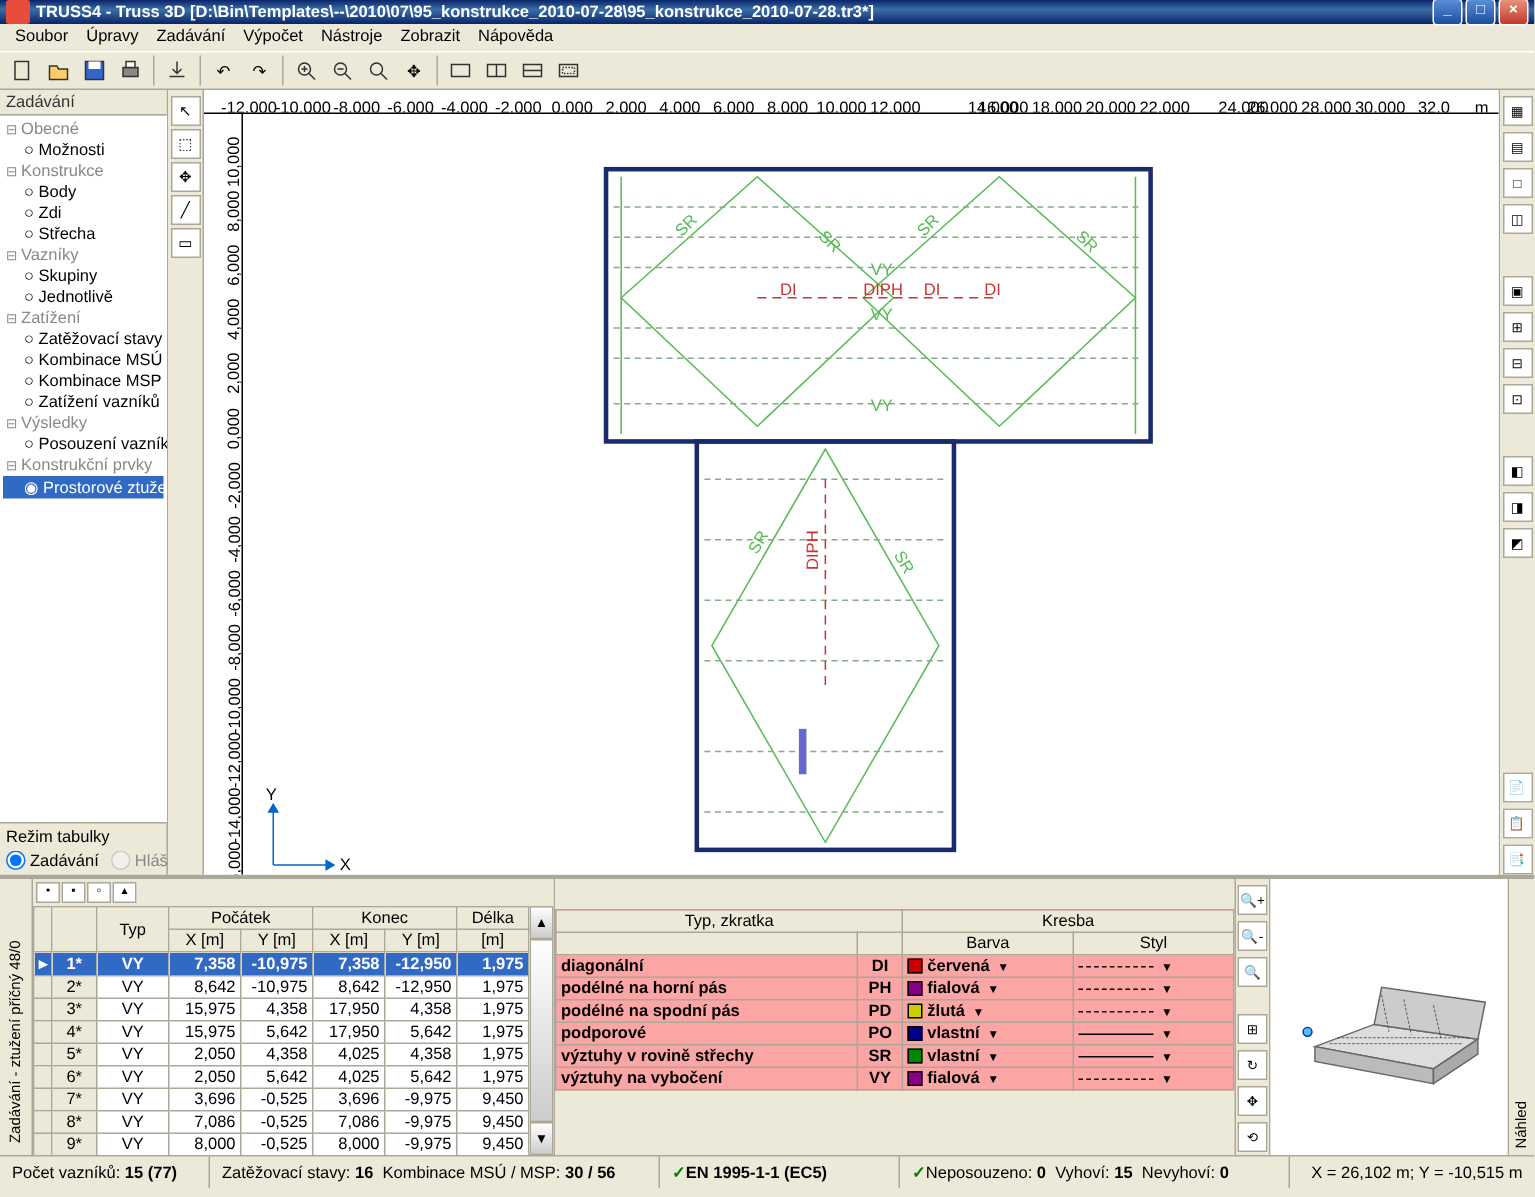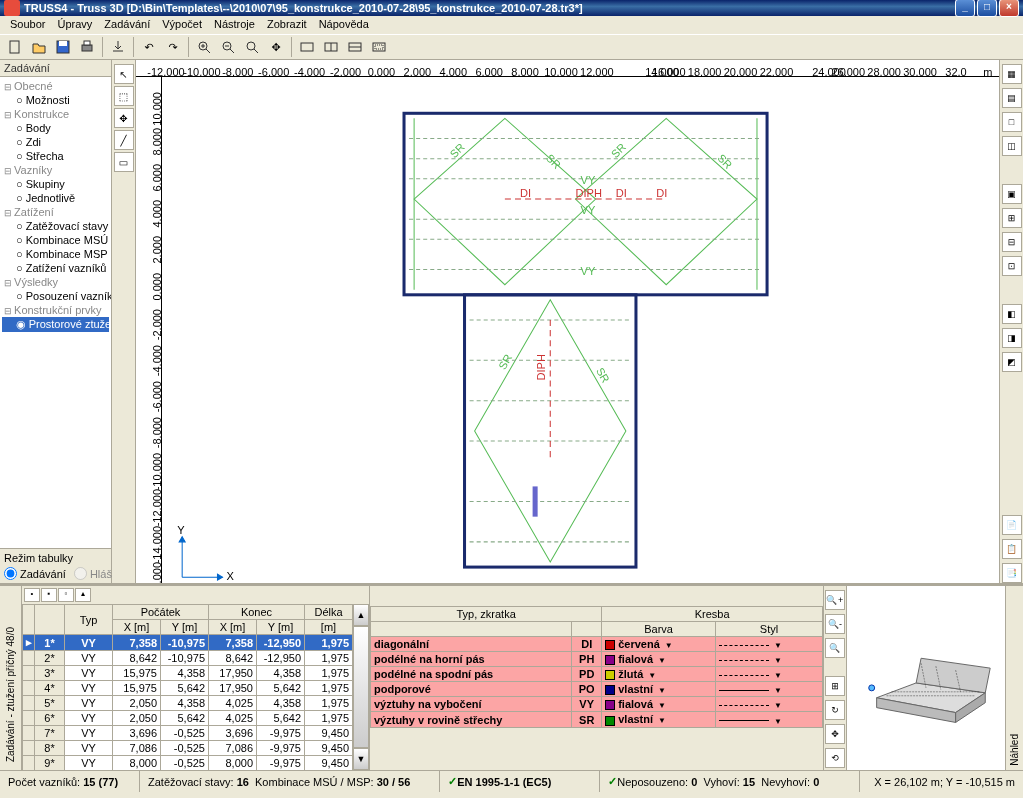--- a/index.html
+++ b/index.html
@@ -515,30 +515,30 @@
             <td><span class="color-swatch" style="background:#cc0"></span>žlutá <span class="dropdown-arrow">▼</span></td>
             <td><span class="line-style" style="border-top-style:dashed;border-top-color:#000"></span> <span class="dropdown-arrow">▼</span></td>
           </tr>
           <tr>
             <td>podporové</td>
             <td style="text-align:center">PO</td>
             <td><span class="color-swatch" style="background:#008"></span>vlastní <span class="dropdown-arrow">▼</span></td>
             <td><span class="line-style" style="border-top-style:solid;border-top-color:#000"></span> <span class="dropdown-arrow">▼</span></td>
           </tr>
           <tr>
+            <td>výztuhy v rovině střechy</td>
+            <td style="text-align:center">SR</td>
+            <td><span class="color-swatch" style="background:#080"></span>vlastní <span class="dropdown-arrow">▼</span></td>
+            <td><span class="line-style" style="border-top-style:solid;border-top-color:#000"></span> <span class="dropdown-arrow">▼</span></td>
+          </tr>
+          <tr>
             <td>výztuhy na vybočení</td>
             <td style="text-align:center">VY</td>
             <td><span class="color-swatch" style="background:#808"></span>fialová <span class="dropdown-arrow">▼</span></td>
             <td><span class="line-style" style="border-top-style:dashed;border-top-color:#000"></span> <span class="dropdown-arrow">▼</span></td>
-          </tr>
-          <tr>
-            <td>výztuhy v rovině střechy</td>
-            <td style="text-align:center">SR</td>
-            <td><span class="color-swatch" style="background:#080"></span>vlastní <span class="dropdown-arrow">▼</span></td>
-            <td><span class="line-style" style="border-top-style:solid;border-top-color:#000"></span> <span class="dropdown-arrow">▼</span></td>
           </tr>
         </tbody>
       </table>
   </div>
 
   <div class="preview-panel">
     <div class="preview-tools">
       <div class="right-btn">🔍+</div>
       <div class="right-btn">🔍-</div>
       <div class="right-btn">🔍</div>

